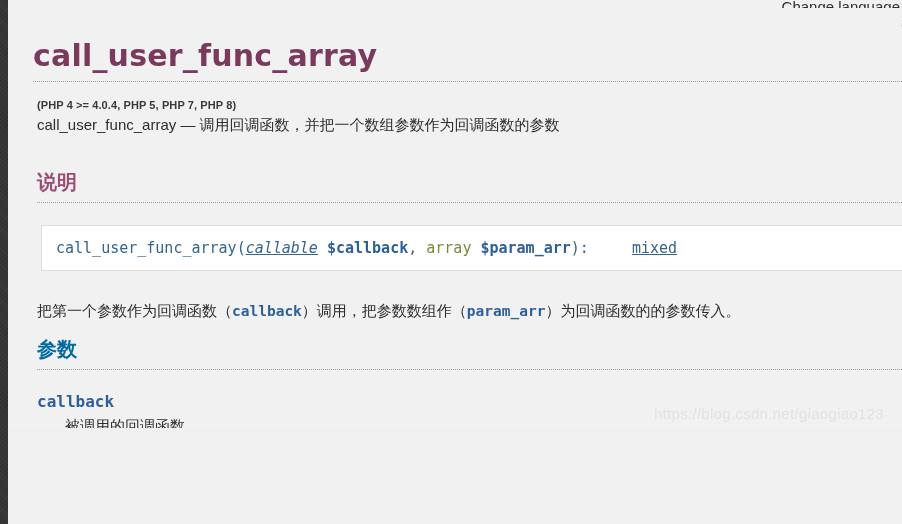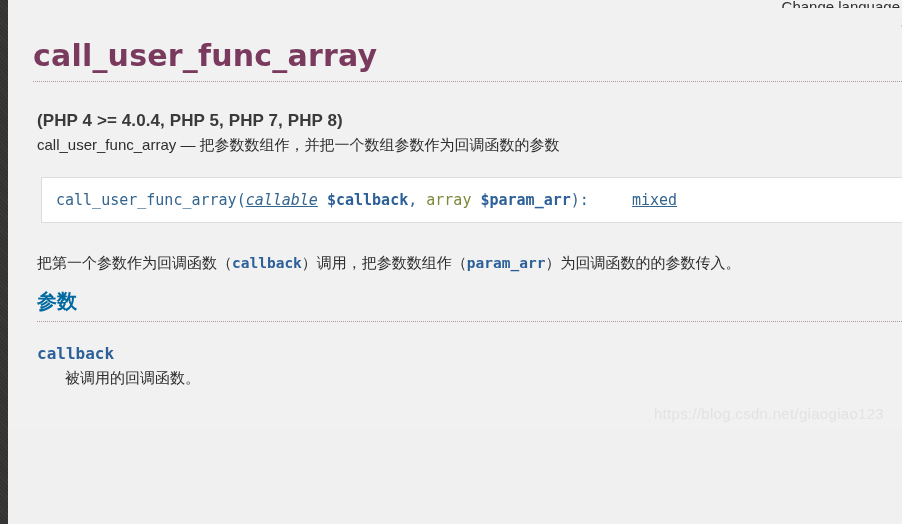--- a/index.html
+++ b/index.html
@@ -75,22 +75,22 @@
     padding: 38px 0 8px 0;
     font-size: 30px;
     font-weight: bold;
     color: #7a3a5e;
     letter-spacing: 0.2px;
     border-bottom: 1px dotted #b091a5;
     font-family: "DejaVu Sans", "Liberation Sans", sans-serif;
   }
 
   .verinfo {
-    margin: 29px 0 0 4px;
-    font-size: 17px;
+    margin: 17px 0 0 4px;
+    font-size: 11px;
     font-weight: bold;
     color: #3a3a3a;
     letter-spacing: 0.1px;
   }
   .refname-line {
     margin: 5px 0 0 4px;
     font-size: 15px;
     color: #2d2d2d;
     white-space: nowrap;
   }
@@ -188,22 +188,23 @@
     <span id="change-language">Change language</span>
     <a href="#" id="submit-pull-request">Submit a</a>
   </div>
 
   <div id="content">
 
     <h1 id="page-title">call_user_func_array</h1>
 
     <div class="verinfo">(PHP 4 &gt;= 4.0.4, PHP 5, PHP 7, PHP 8)</div>
 
-    <div class="refname-line">call_user_func_array — 把参数数组作，并把一个数组参数作为回调函数的参数</div>
-
+    <div class="refname-line">call_user_func_array — 调用回调函数，并把一个数组参数作为回调函数的参数</div>
+
+    <h2 class="section-heading">说明</h2>
 
     <div id="signature-box">
       <span class="sig-fn">call_user_func_array</span><span class="sig-punct">(</span><span class="sig-type-link">callable</span><span> </span><span class="sig-var">$callback</span><span class="sig-punct">, </span><span class="sig-type">array</span><span> </span><span class="sig-var">$param_arr</span><span class="sig-punct">)</span><span class="sig-punct">: </span><span class="sig-return-link">mixed</span>
     </div>
 
     <p class="desc"><span>把第一个参数作为回调函数（</span><code class="inline-param">callback</code><span>）调用，把参数数组作（</span><code class="inline-param">param_arr</code><span>）为回调函数的的参数传入。</span></p>
 
     <h2 class="section-heading params">参数</h2>
 
     <div id="param-list">

